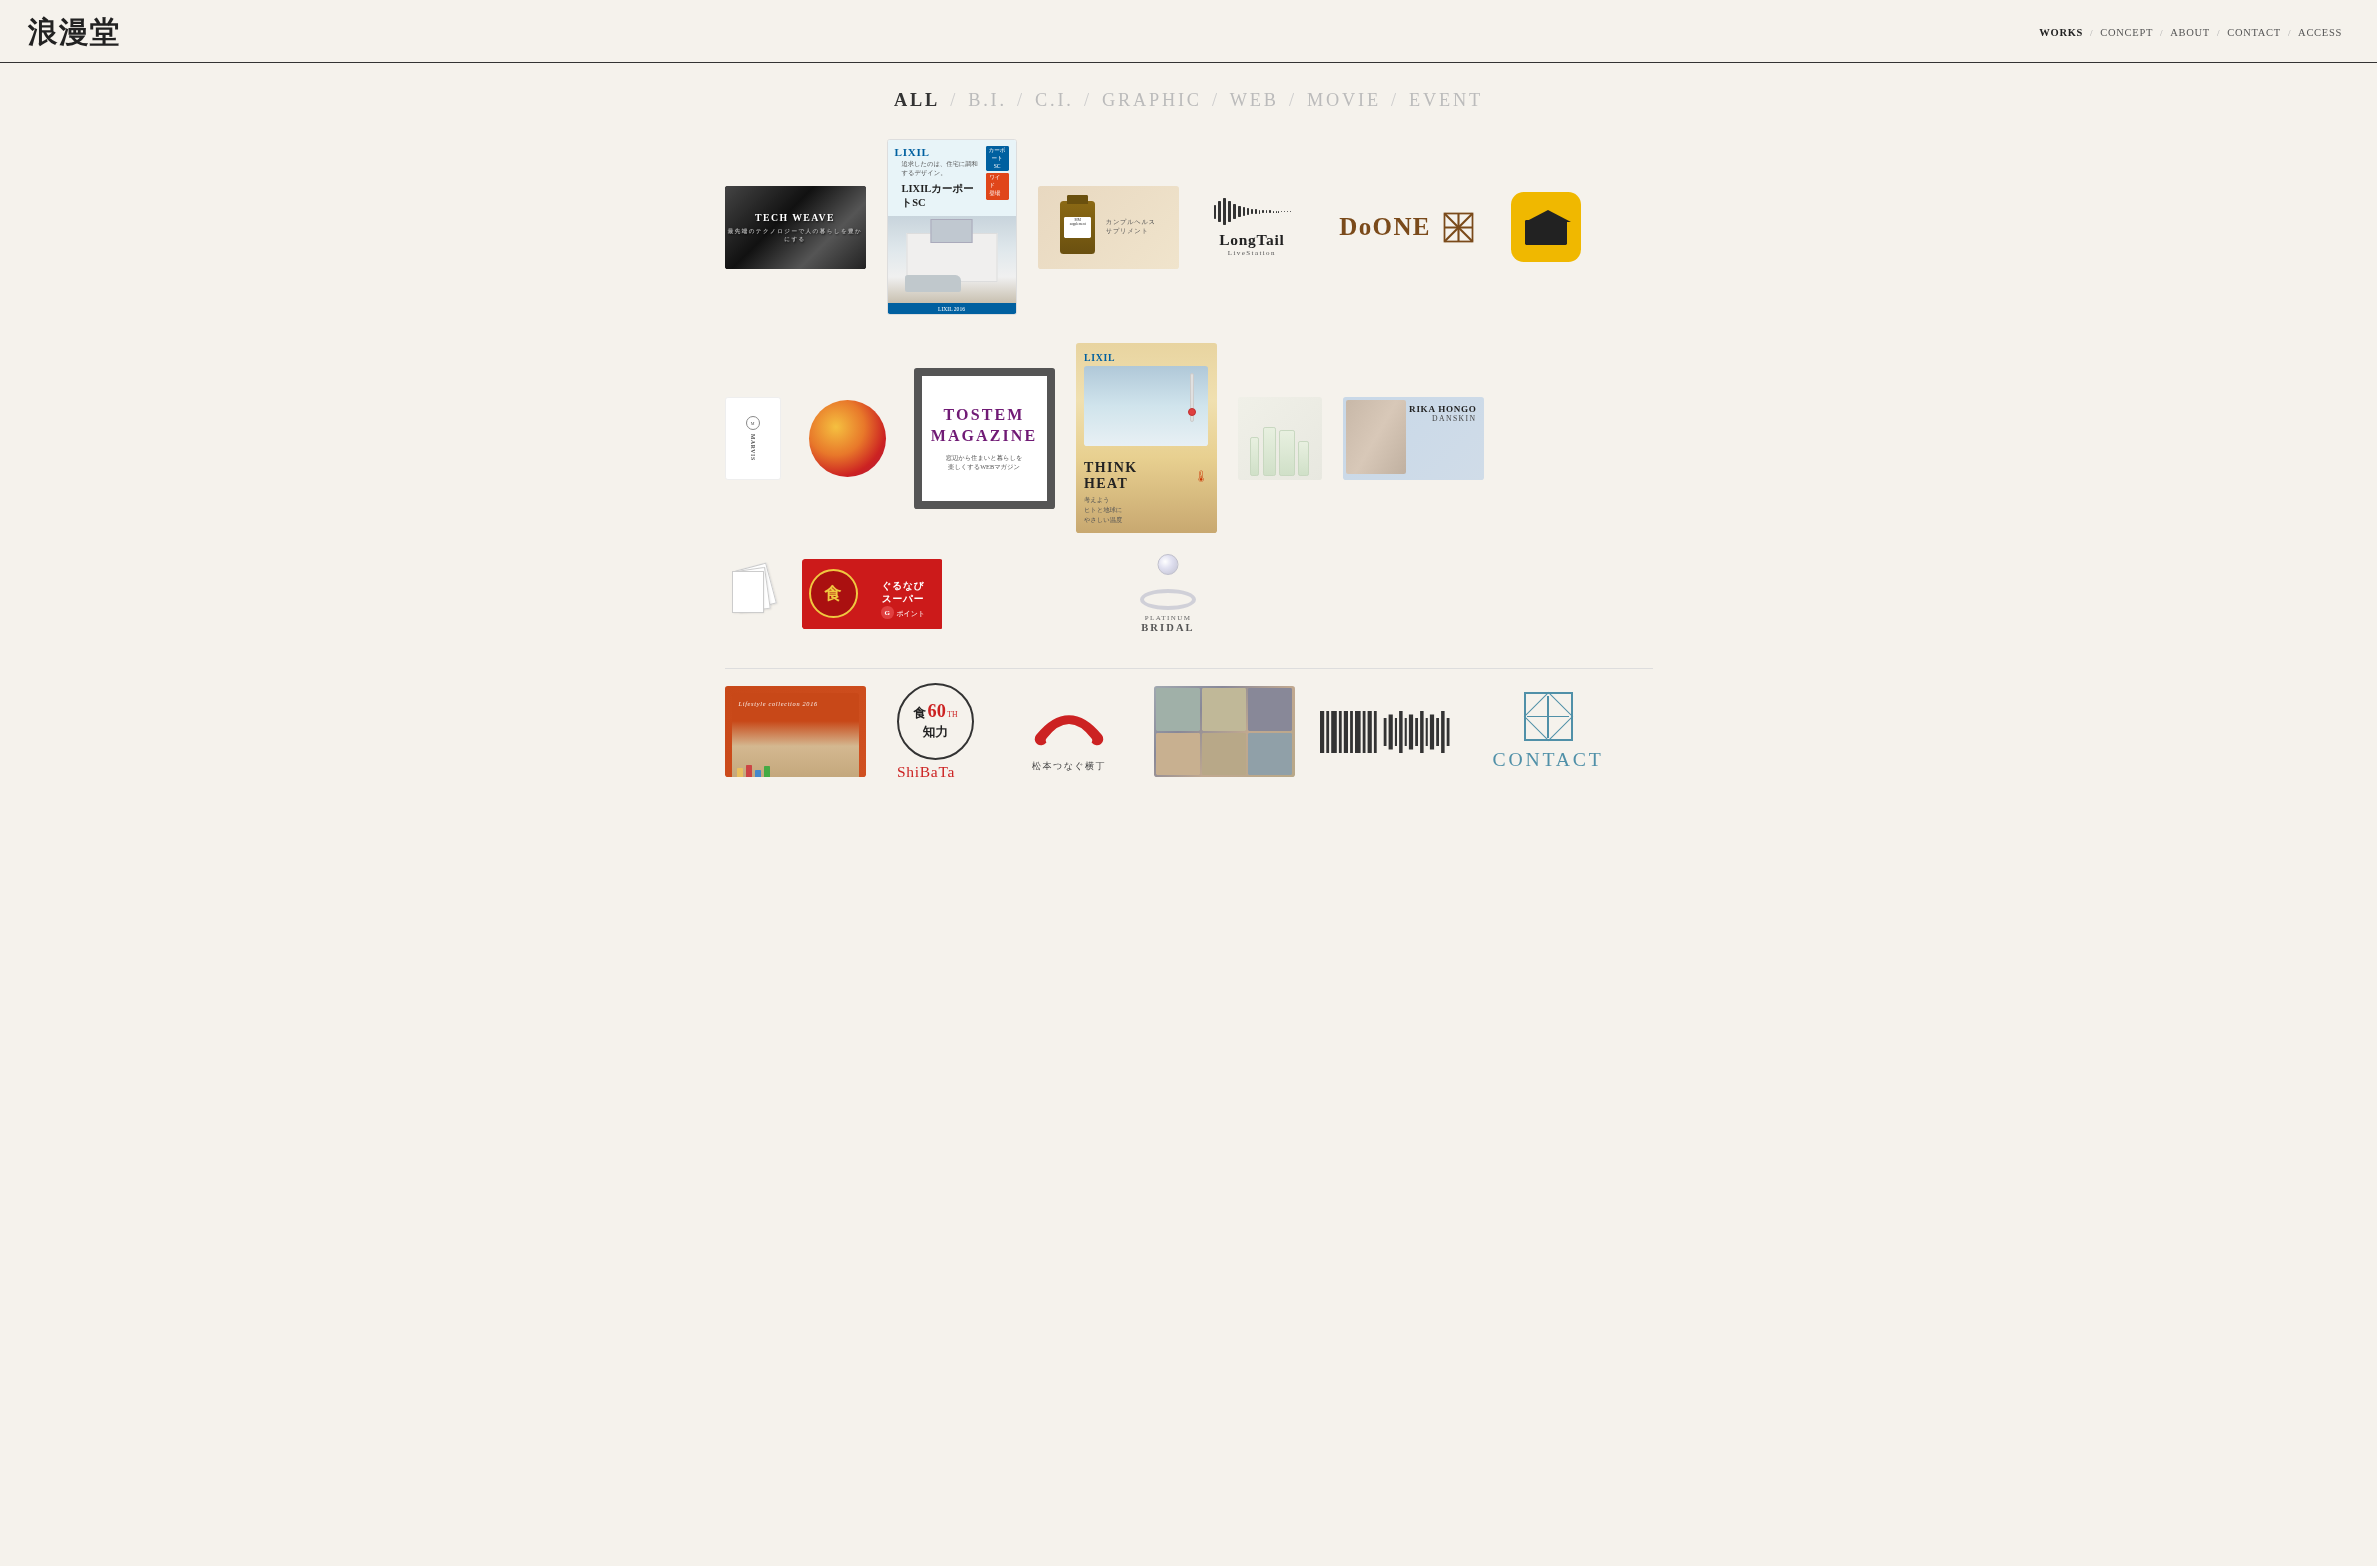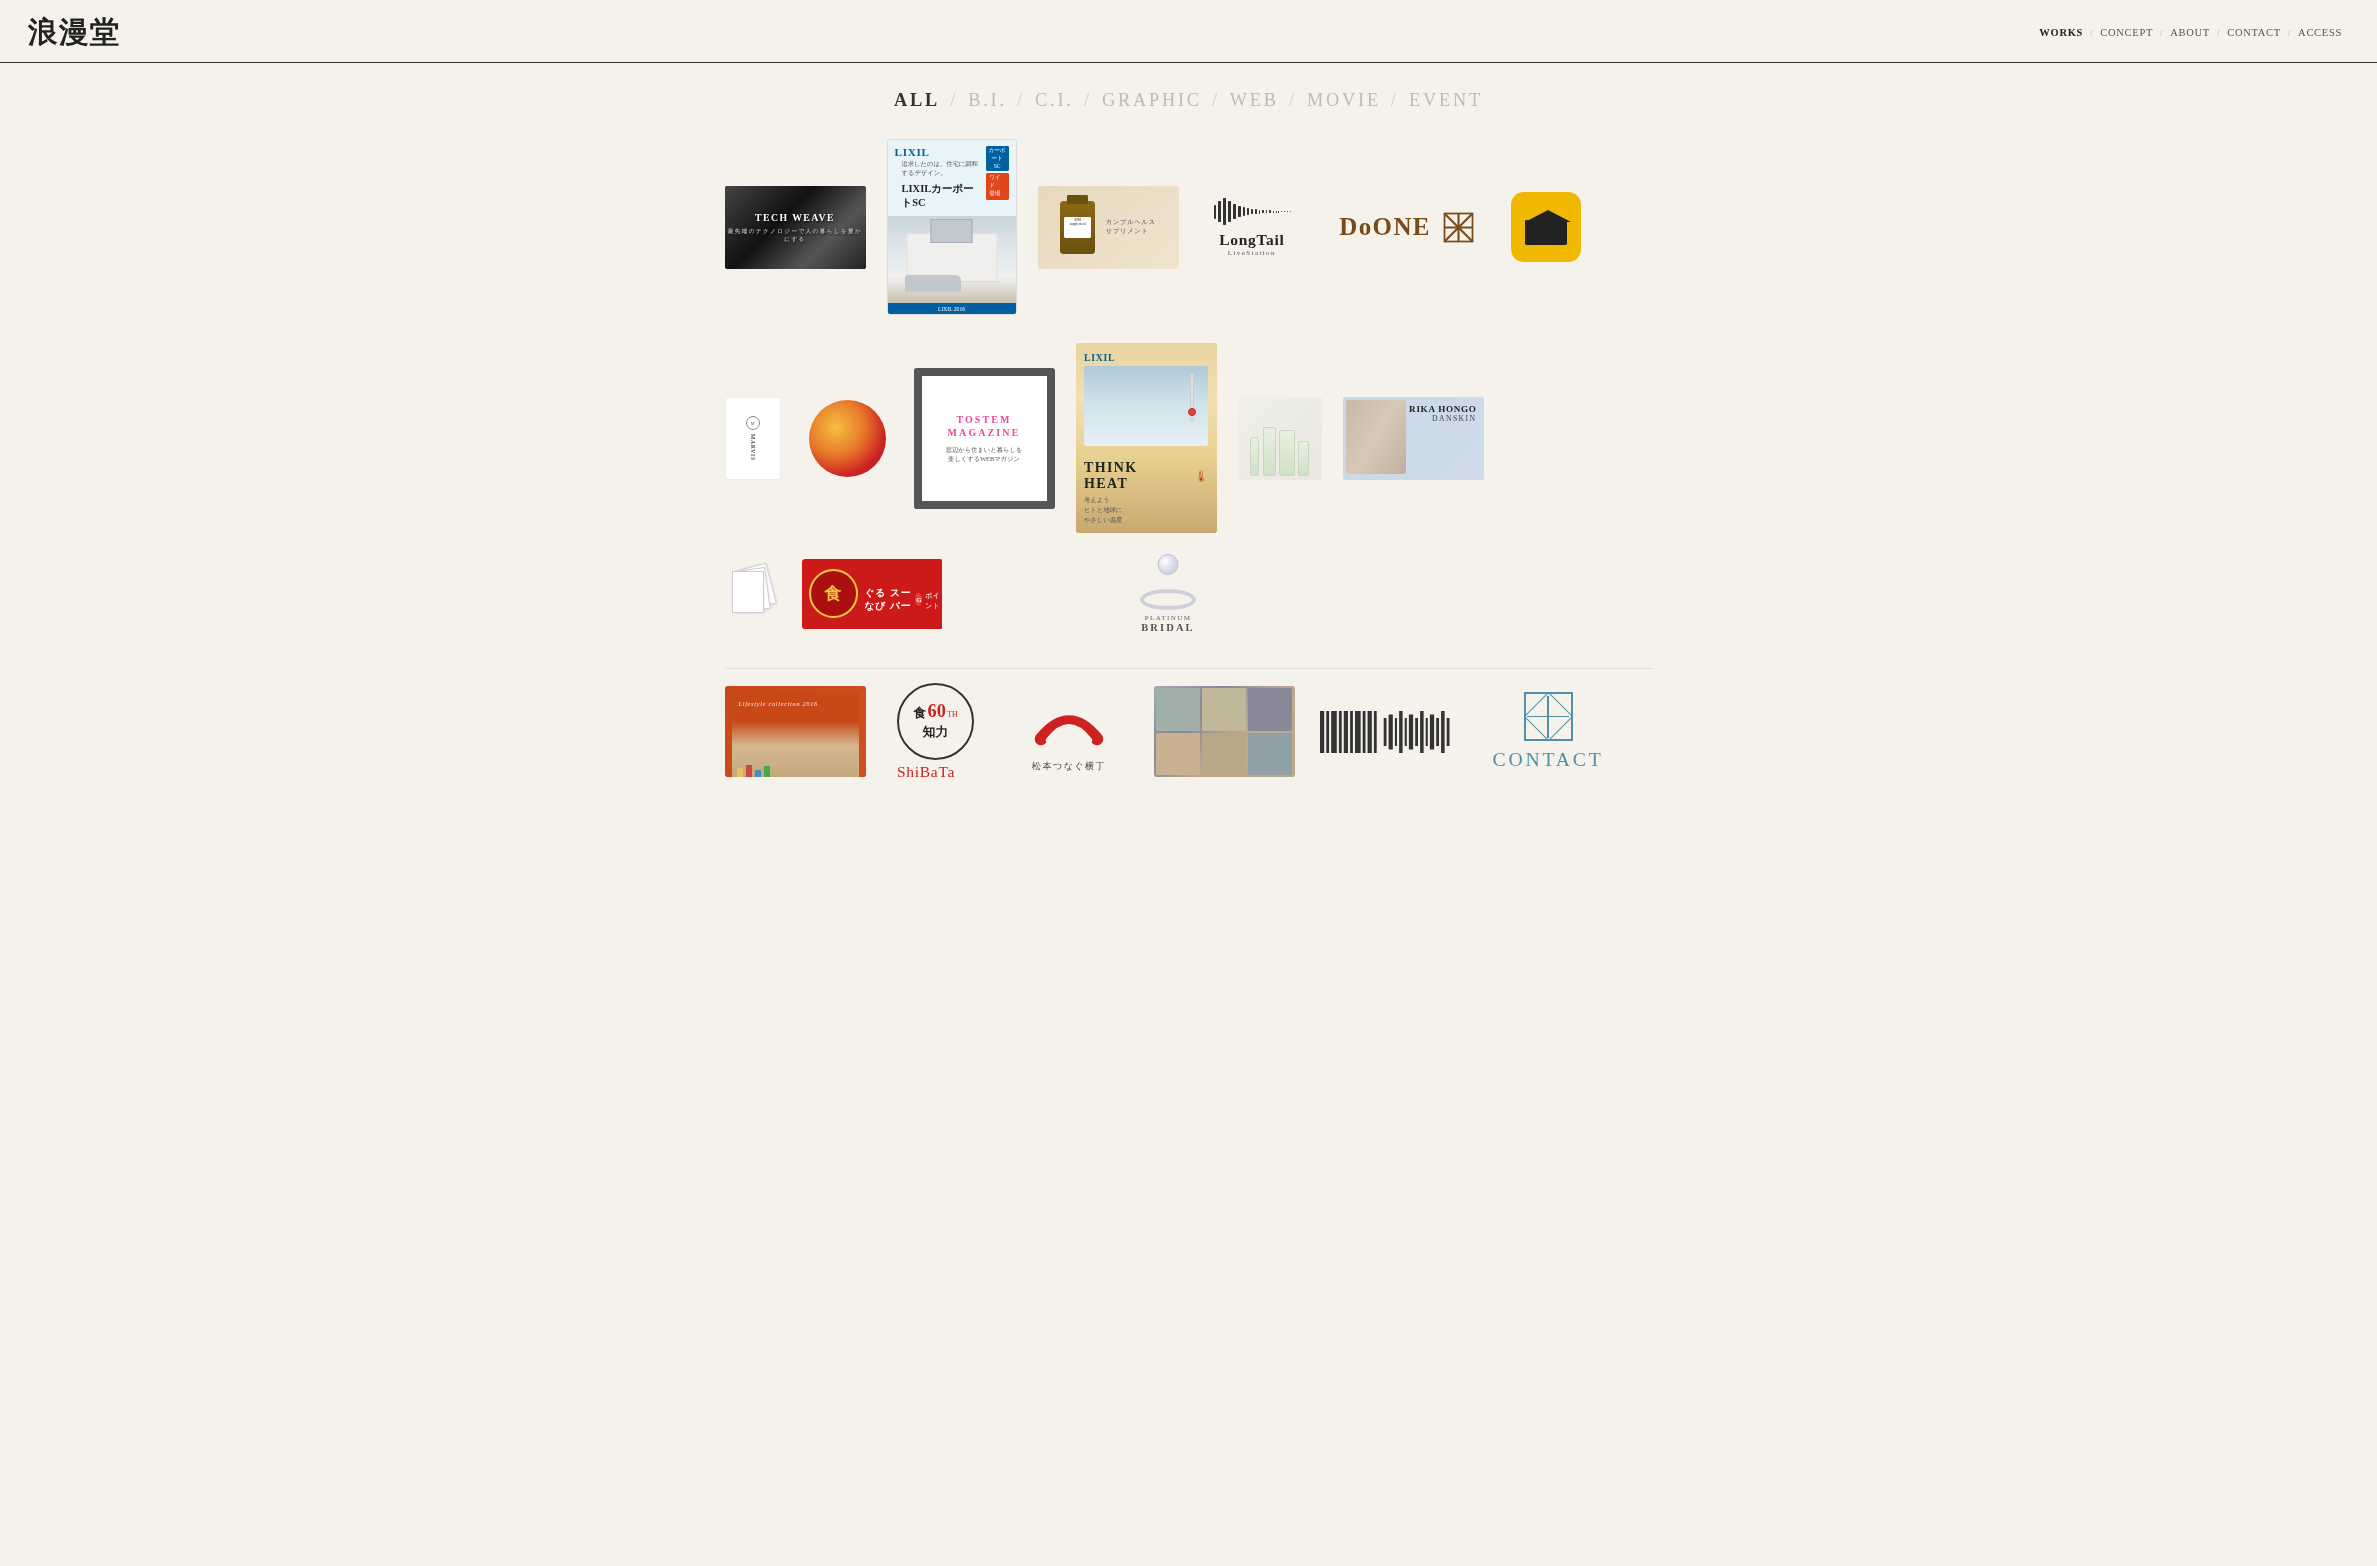--- a/index.html
+++ b/index.html
@@ -327,23 +327,23 @@
       height: 141px;
       background: white;
       border: 8.4px solid #555;
       display: flex;
       flex-direction: column;
       align-items: center;
       justify-content: center;
       text-align: center;
     }
     .tostem-title {
-      font-size: 10px;
-      font-weight: bold;
-      color: #ec4899;
+      font-size: 16px;
+      font-weight: bold;
+      color: #701a75;
       letter-spacing: 2.1px;
       line-height: 1.3;
       font-family: Liberation Serif, serif;
     }
     .tostem-sub {
       font-size: 6.3px;
       color: #555;
       margin-top: 5.6px;
       line-height: 1.5;
     }
@@ -475,21 +475,21 @@
       justify-content: center;
       color: #f0c840;
       font-size: 17px;
       font-weight: bold;
     }
     .gurunavi-right {
       width: 77px;
       height: 82px;
       background: #cc1a1a;
       display: flex;
-      flex-direction: row;
+      flex-direction: column;
       align-items: center;
       justify-content: center;
     }
     .gurunavi-text {
       color: white;
       font-size: 9.8px;
       font-weight: bold;
       letter-spacing: 0.7px;
     }
     .gurunavi-point {

